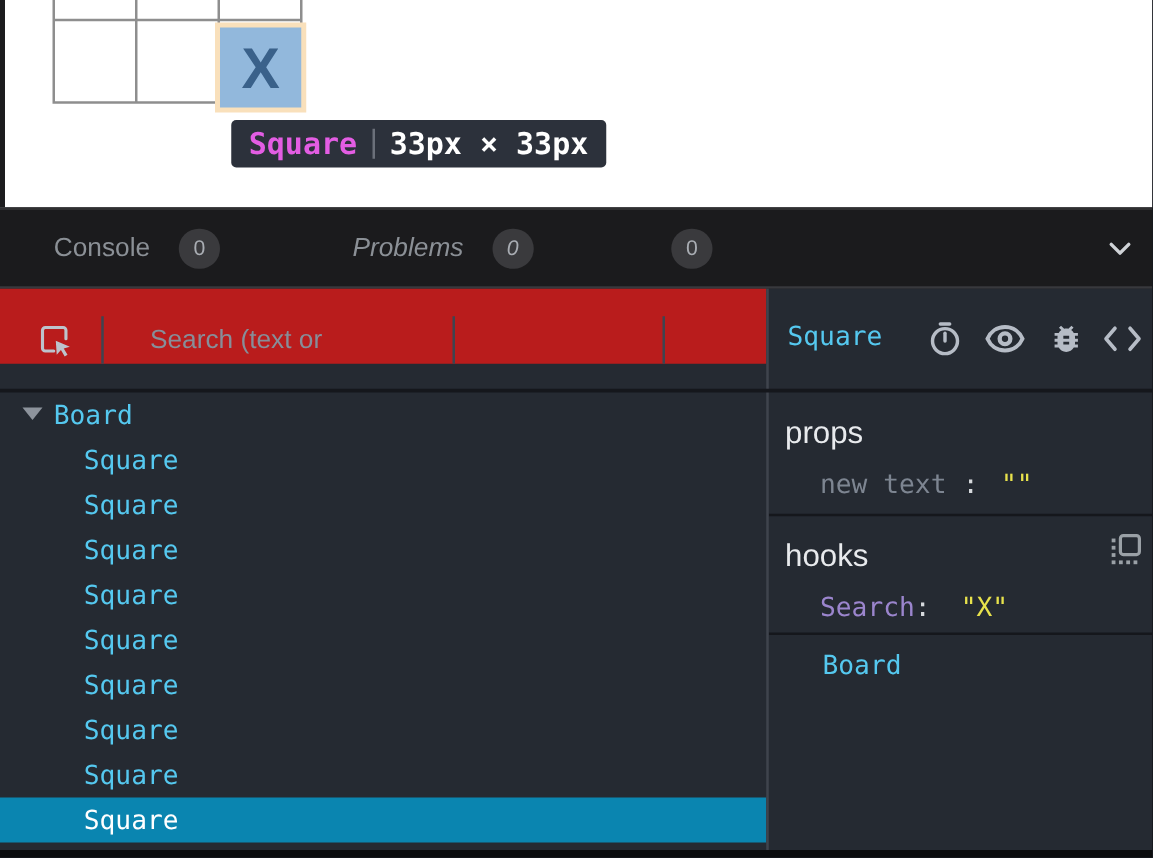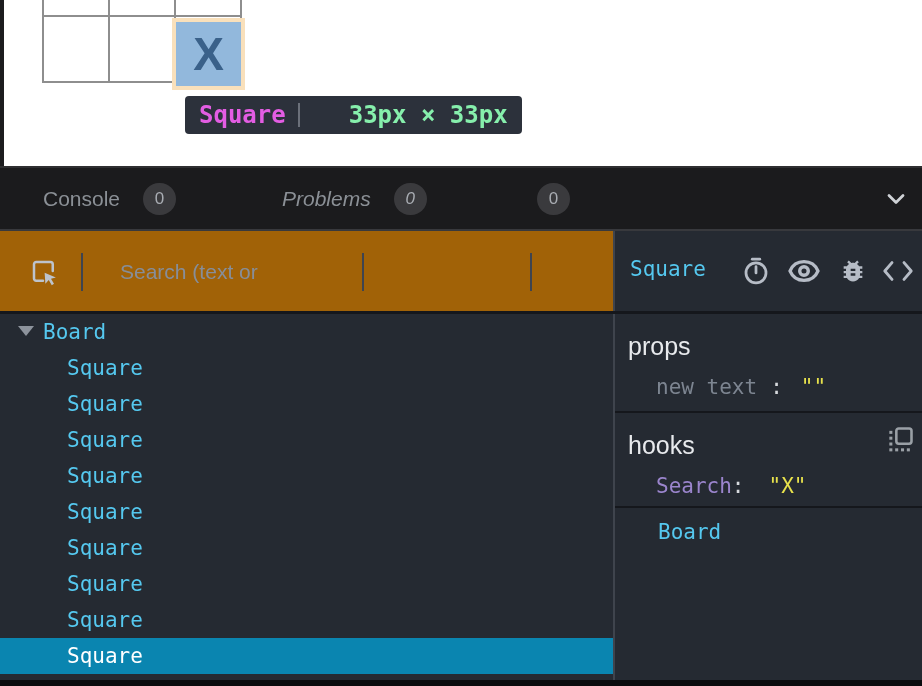--- a/index.html
+++ b/index.html
@@ -16,40 +16,40 @@
   .board .cell { background:#ffffff; }
   .hl-ring { position:absolute; left:172px; top:18px; width:73px; height:72px; background:#f9e0bb; }
   .hl-fill { position:absolute; left:176px; top:22px; width:65px; height:64px; background:#92b8dc;
              display:flex; align-items:center; justify-content:center;
              color:#3a618a; font-weight:bold; font-size:46px; }
   .tooltip { position:absolute; left:185px; top:96px; height:38px; background:#2c313b; border-radius:4px;
              display:inline-flex; align-items:center; padding:0 14px; gap:12px;
              font-family:"DejaVu Sans Mono", monospace; font-weight:bold; font-size:24px; }
   .tooltip .t-name { color:#e35de3; }
   .tooltip .t-sep { width:2px; height:24px; background:#6b707a; }
-  .tooltip .t-size { color:#86efac;margin-left:37px; }
+  .tooltip .t-size { color:#ffffff; }
 
   
   .tabbar { position:absolute; left:0; top:166px; width:922px; height:65px; background:#1b1b1d;
             border-top:2px solid #2f2f31; border-bottom:2px solid #38393d; }
   .tab { position:absolute; top:0; height:61px; display:flex; align-items:center; gap:23px;
          font-size:21px; color:#8b9096; cursor:default; }
   .tab.active { color:#eceef0; font-weight:600; font-size:22px; }
   .badge { min-width:33px; height:32px; border-radius:16px; background:#3a3a3d; color:#a9adb3;
            font-size:17px; font-weight:400; display:flex; align-items:center; justify-content:center; }
   .tab-console { left:43px; } .tab-problems { left:282px;font-style:italic; } .tab-react { left:537px; }
   .tabbar-chevron { position:absolute; left:882px; top:17px; }
 
   
   .split-v { position:absolute; left:613px; top:231px; width:2px; height:449px; background:#3f444d; }
   .hline-toolbar { position:absolute; left:0; top:311px; width:922px; height:3px; background:#15171c; }
   .bottombar { position:absolute; left:0; top:680px; width:922px; height:6px; background:#0b0c0e; }
 
   
-  .toolbar { position:absolute; left:0; top:231px; width:613px; height:80px; background:#a16207; }
+  .toolbar { position:absolute; left:0; top:231px; width:613px; height:60px; background:#b91c1c; }
   .tb-divider { position:absolute; top:22px; width:2px; height:38px; background:#3e4450; }
   .icon-btn { position:absolute; display:flex; align-items:center; justify-content:center; cursor:pointer; background:none; border:none; padding:0; }
   .search-input { position:absolute; left:120px; top:24px; width:232px; height:34px; background:transparent;
                   border:none; outline:none; color:#d6d9dd; font-size:21px; font-family:"Liberation Sans",sans-serif; }
   .search-input::placeholder { color:#878e99; opacity:1; }
 
   
   .right-header { position:absolute; left:615px; top:231px; width:307px; height:80px; background:#252a32; }
   .rh-title { position:absolute; left:15px; top:26px; font-family:"DejaVu Sans Mono", monospace;
               font-size:21px; color:#55c8ef; }

